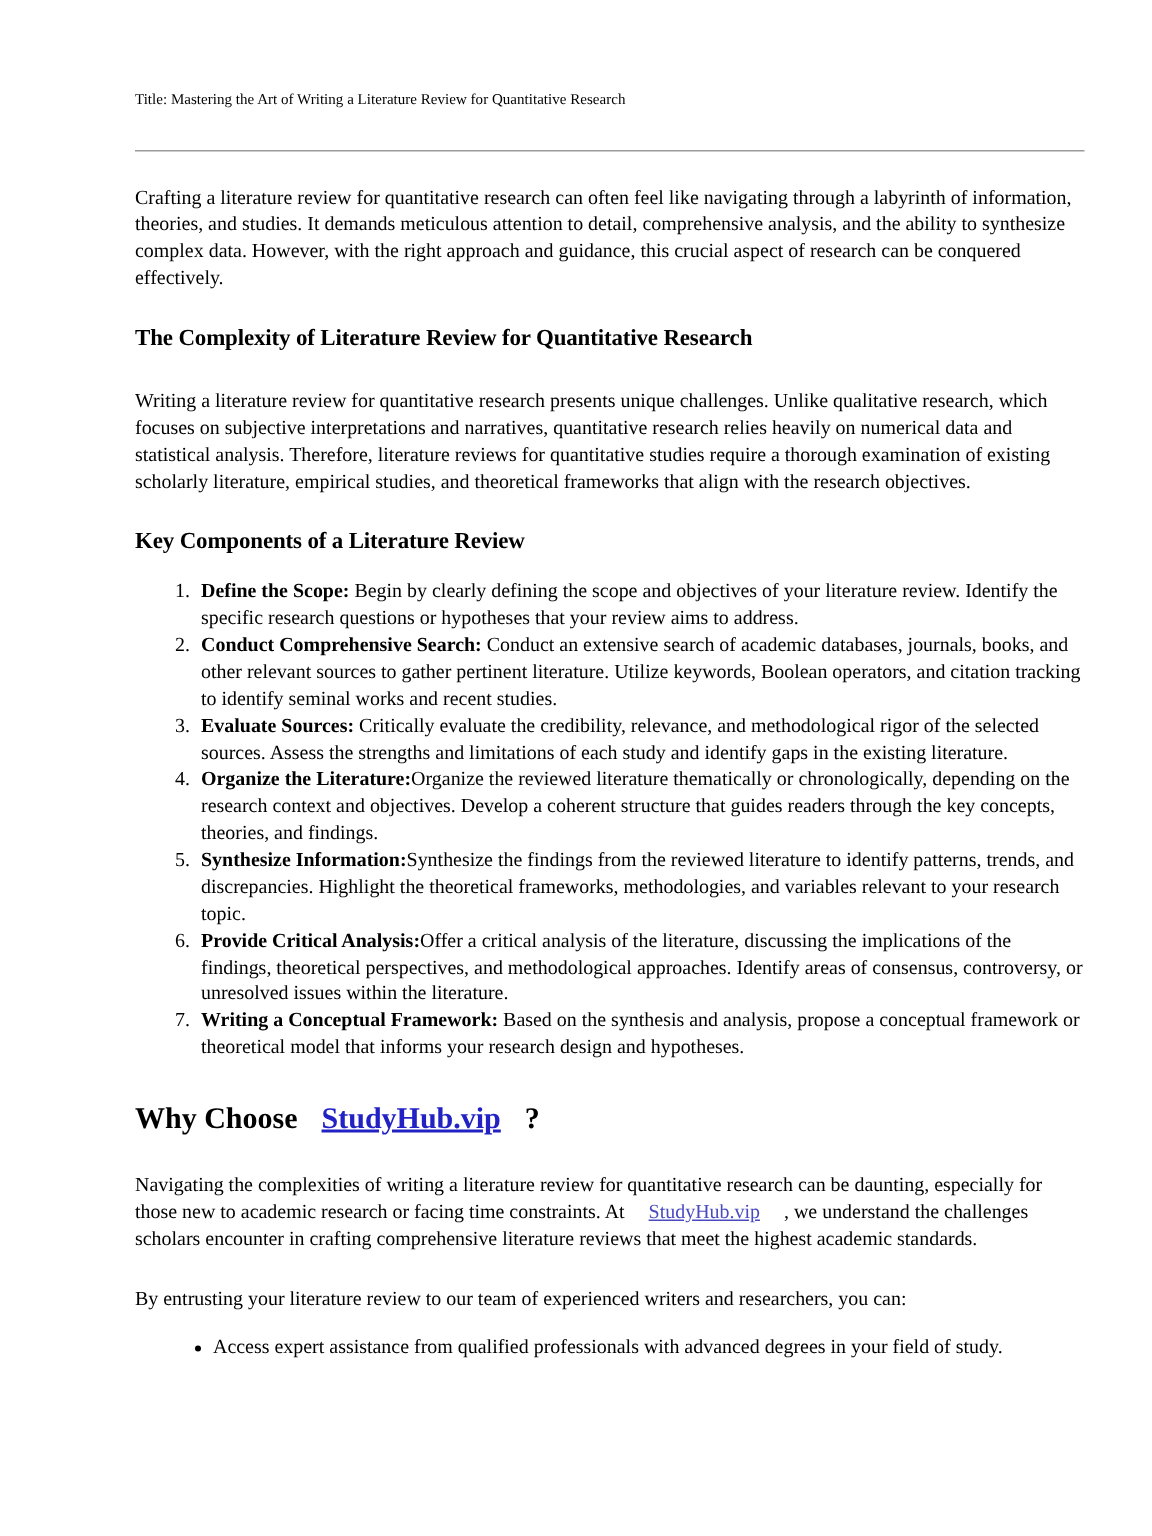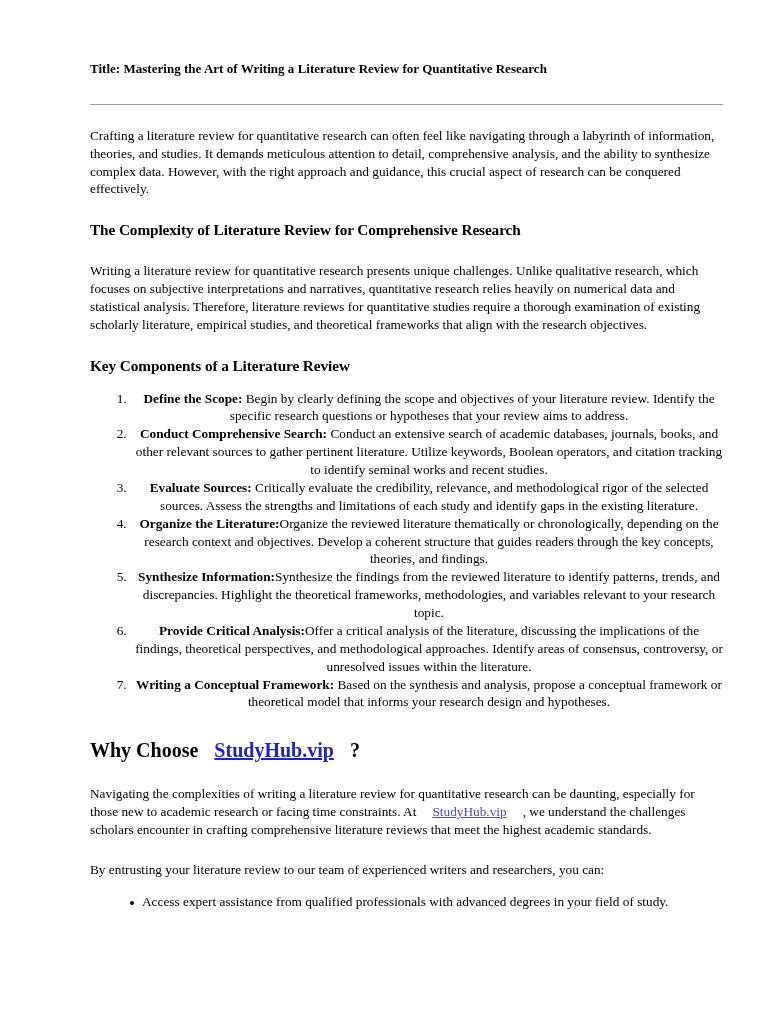--- a/index.html
+++ b/index.html
@@ -25,23 +25,23 @@
     overflow: hidden;
   }
   .content {
     position: absolute;
     left: 90px;
     top: 60px;
     width: 634px;
   }
 
   .doc-title {
-    font-size: 13px;
+    font-size: 10px;
     line-height: 1.45;
-    font-weight: bold;
+    font-weight: normal;
     margin: 0;
     letter-spacing: 0.02px;
   }
 
   .rule {
     border: 0;
     border-top: 1px solid #9a9a9a;
     margin: 25px 0 0 0;
     width: 633px;
     height: 0;
@@ -80,21 +80,20 @@
     display: inline-block;
     width: 16px;
   }
 
   ol.numbered {
     margin: 14px 0 0 0;
     padding-left: 40px;
     font-size: 13.3px;
     line-height: 1.345;
     list-style-position: outside;
-    text-align: center;
   }
   ol.numbered > li {
     margin: 0 0 0 0;
     padding-left: 4px;
   }
 
   ul.bulleted {
     margin: 14px 0 0 0;
     padding-left: 42px;
     font-size: 13.3px;
@@ -126,21 +125,21 @@
 
 <div class="page">
   <div class="content">
 
     <p class="doc-title">Title: Mastering the Art of Writing a Literature Review for Quantitative Research</p>
 
     <hr class="rule">
 
     <p class="body-text">Crafting a literature review for quantitative research can often feel like navigating through a labyrinth of information, theories, and studies. It demands meticulous attention to detail, comprehensive analysis, and the ability to synthesize complex data. However, with the right approach and guidance, this crucial aspect of research can be conquered effectively.</p>
 
-    <h2 class="section-heading">The Complexity of Literature Review for Comprehensive Research</h2>
+    <h2 class="section-heading">The Complexity of Literature Review for Quantitative Research</h2>
 
     <p class="body-text">Writing a literature review for quantitative research presents unique challenges. Unlike qualitative research, which focuses on subjective interpretations and narratives, quantitative research relies heavily on numerical data and statistical analysis. Therefore, literature reviews for quantitative studies require a thorough examination of existing scholarly literature, empirical studies, and theoretical frameworks that align with the research objectives.</p>
 
     <h2 class="section-heading">Key Components of a Literature Review</h2>
 
     <ol class="numbered">
       <li>
         <span class="lead">Define the Scope:</span><span> Begin by clearly defining the scope and objectives of your literature review. Identify the specific research questions or hypotheses that your review aims to address.</span>
       </li>
       <li>

